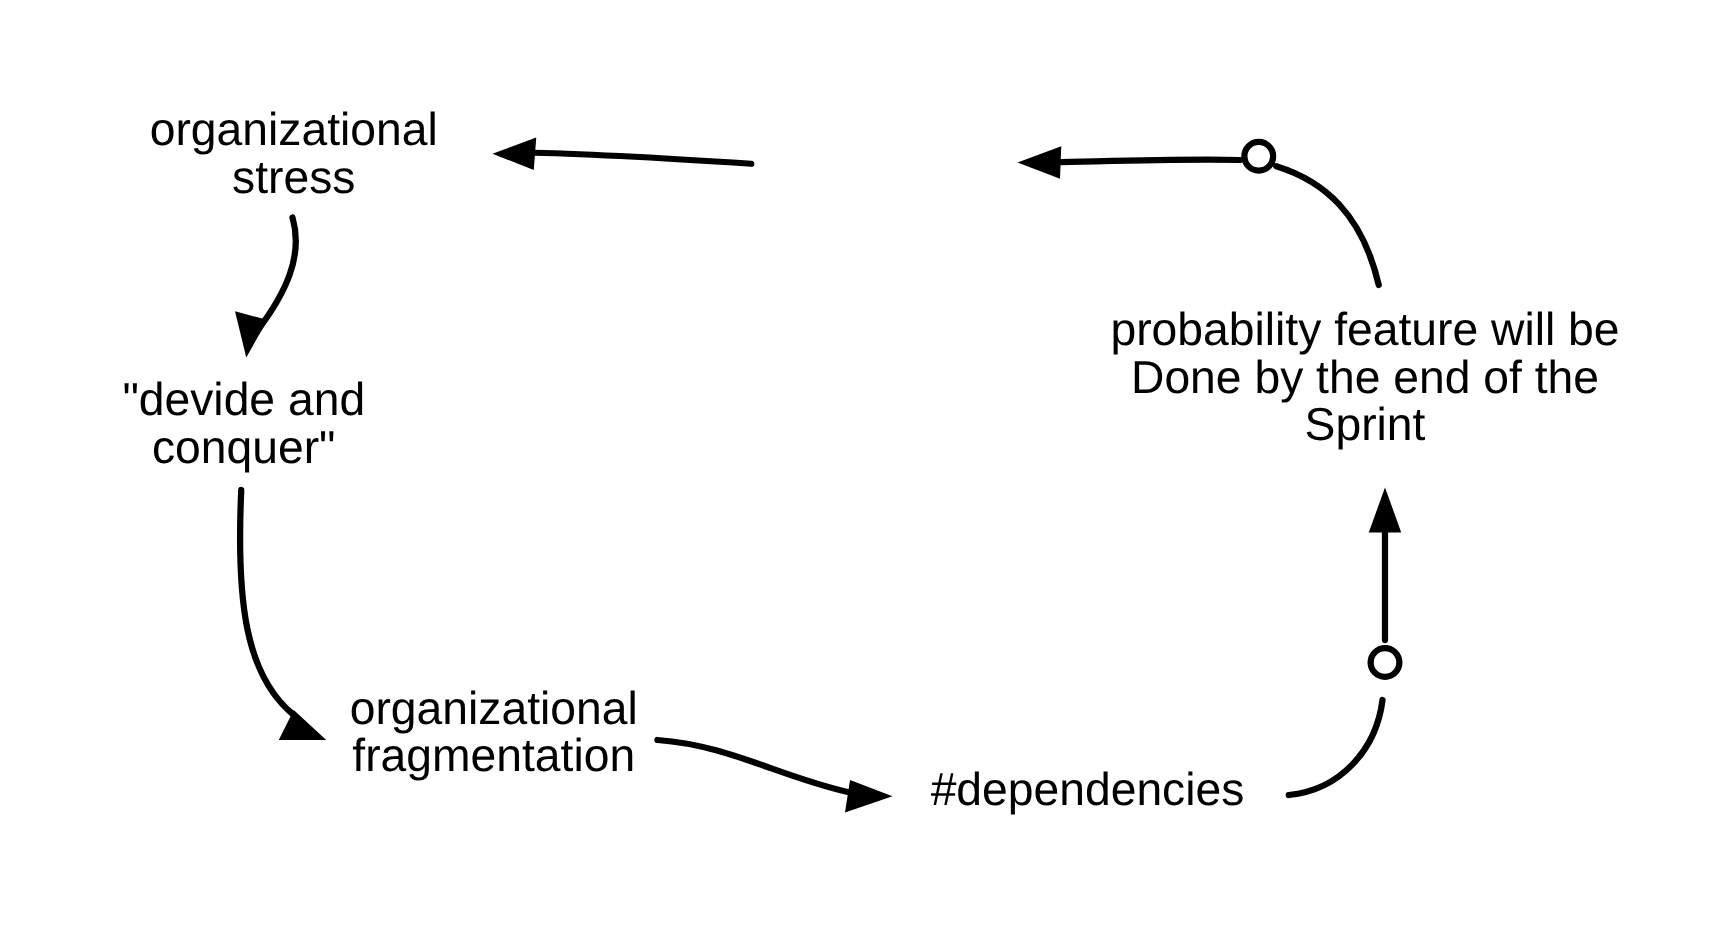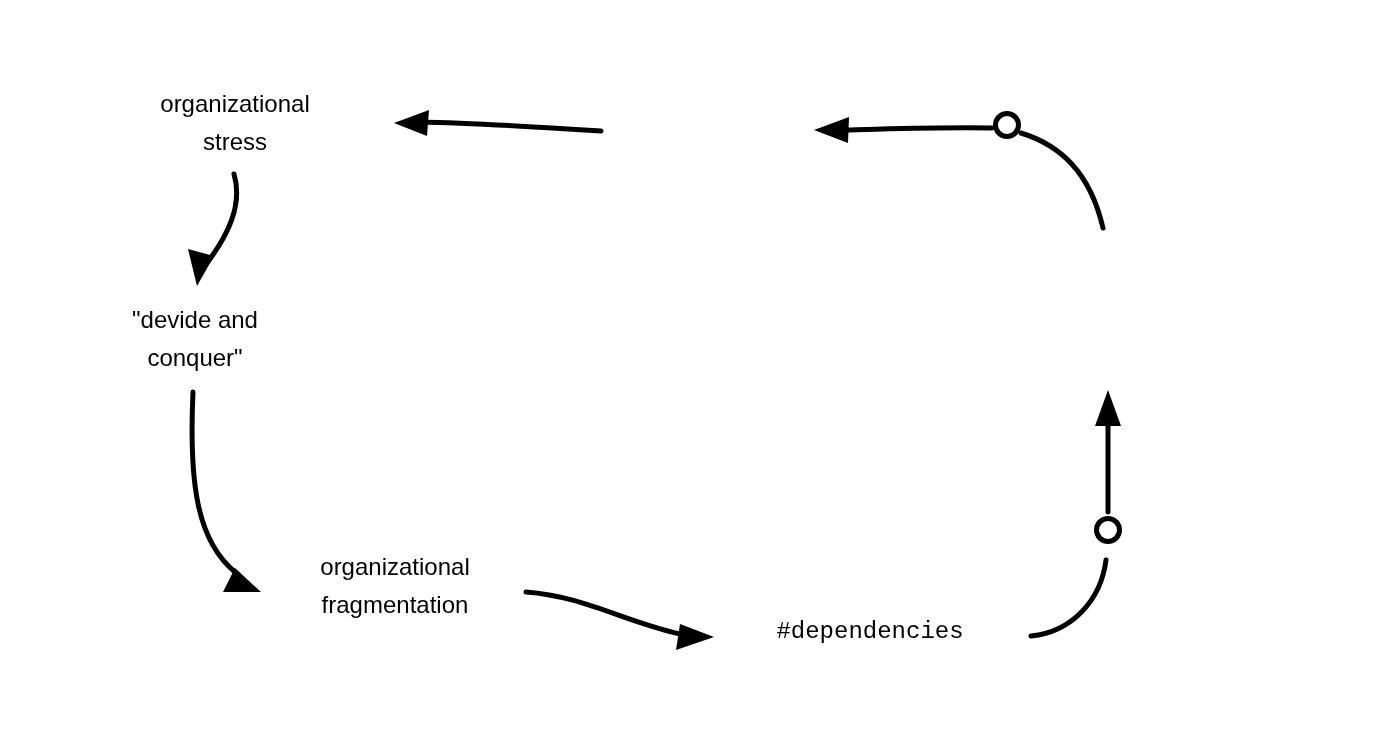--- a/index.html
+++ b/index.html
@@ -20,39 +20,39 @@
     position: absolute;
     left: 0;
     top: 0;
     width: 1388px;
     height: 750px;
   }
   .node-label {
     position: absolute;
     color: #000000;
     font-family: "Liberation Sans", sans-serif;
-    font-size: 24px;
+    font-size: 37px;
     line-height: 38px;
     text-align: center;
     white-space: pre-line;
     letter-spacing: 0px;
     -webkit-font-smoothing: antialiased;
   }
   
   #node-organizational-stress {
     left: 80px;  top: 85px;  width: 310px;
   }
   #node-average-cycle-time {
     left: 545px; top: 88px;  width: 315px;
   }
   #node-probability-done {
     left: 872px; top: 245px; width: 440px;
   }
   #node-dependencies {
-    left: 700px; top: 613px; width: 340px; font-family: Liberation Mono, monospace;
+    left: 700px; top: 613px; width: 340px;
   }
   #node-organizational-fragmentation {
     left: 235px; top: 548px; width: 320px;
   }
   #node-devide-conquer {
     left: 45px;  top: 301px; width: 300px;
   }
 </style>
 </head>
 <body>
@@ -96,20 +96,23 @@
     </g>
 
     <circle cx="1108" cy="530" r="11.5" fill="none" stroke="#000000" stroke-width="5"></circle>
 
   </svg>
 
   <div class="node-label" id="node-organizational-stress">organizational
 stress</div>
 
 
+  <div class="node-label" id="node-probability-done">probability feature will be
+Done by the end of the
+Sprint</div>
 
   <div class="node-label" id="node-dependencies">#dependencies</div>
 
   <div class="node-label" id="node-organizational-fragmentation">organizational
 fragmentation</div>
 
   <div class="node-label" id="node-devide-conquer">"devide and
 conquer"</div>
 
 </div>

